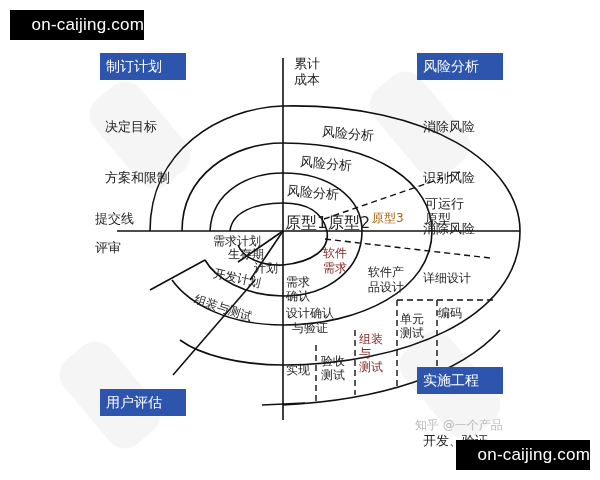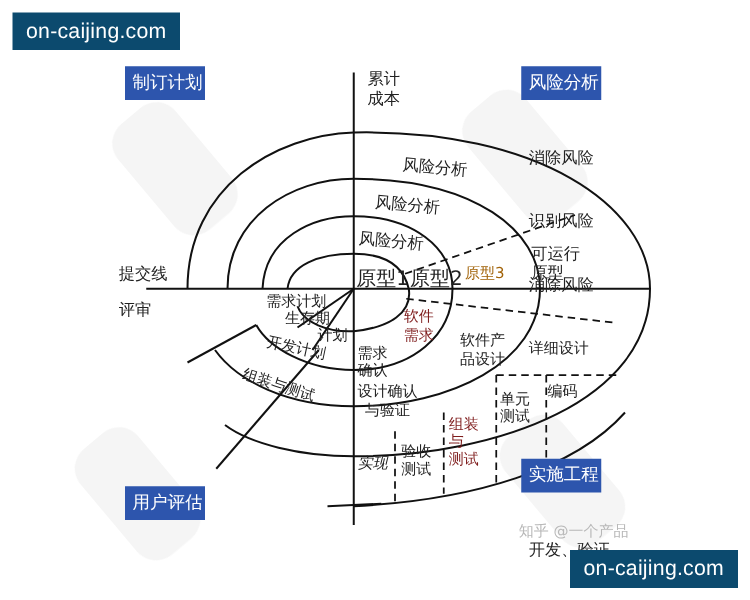--- a/index.html
+++ b/index.html
@@ -5,40 +5,40 @@
     html, body { margin: 0; padding: 0; }
     body {
       width: 600px; height: 480px; overflow: hidden;
       background: #ffffff;
       font-family: "DejaVu Sans", "Liberation Sans", sans-serif;
       position: relative;
     }
     .canvas { position: absolute; left: 0; top: 0; width: 600px; height: 480px; }
     .site-banner {
       position: absolute;
-      background: #0c4a6e;
+      background: #000000;
       color: #ffffff;
       font-family: "Liberation Sans", "DejaVu Sans", sans-serif;
       font-size: 17px;
       line-height: 30px;
-      text-align: center;
+      text-align: right;
       letter-spacing: 0.2px;
     }
     .site-banner.top { left: 10px; top: 10px; width: 134px; height: 30px; }
     .site-banner.bottom { left: 456px; top: 440px; width: 134px; height: 30px; }
     .quad-box {
       position: absolute;
       background: #2d55ad;
       color: #ffffff;
       font-size: 14px;
       line-height: 27px;
       padding-left: 6px;
       box-sizing: border-box;
       height: 27px;
-      width: 64px;
+      width: 86px;
     }
     .quad-desc {
       position: absolute;
       color: #222222;
       font-size: 13px;
       line-height: 17px;
       white-space: pre;
     }
     .footer-credit {
       position: absolute;
@@ -150,24 +150,28 @@
   </div>
   <div style="position:absolute;left:359px;top:332px;font-size:12px;line-height:14px;color:#7f1d1d;text-align:left;">
     <div>组装</div>
     <div>与</div>
     <div>测试</div>
   </div>
   <div style="position:absolute;left:321px;top:354px;font-size:12px;line-height:14px;color:#222;">
     <div>验收</div>
     <div>测试</div>
   </div>
-  <div style="position:absolute;left:286px;top:362px;font-size:12px;color:#222;font-style:italic;">实现</div>
+  <div style="position:absolute;left:286px;top:362px;font-size:12px;color:#222;">实现</div>
 
   
   <div class="quad-box" style="left:100px;top:53px;">制订计划</div>
+  <div class="quad-desc" style="left:105px;top:84px;">
+    <div>决定目标</div>
+    <div>方案和限制</div>
+  </div>
 
   <div class="quad-box" style="left:417px;top:53px;">风险分析</div>
   <div class="quad-desc" style="left:423px;top:84px;">
     <div>消除风险</div>
     <div>识别风险</div>
     <div>消除风险</div>
   </div>
 
   <div class="quad-box" style="left:417px;top:367px;">实施工程</div>
   <div class="quad-desc" style="left:423px;top:398px;">

